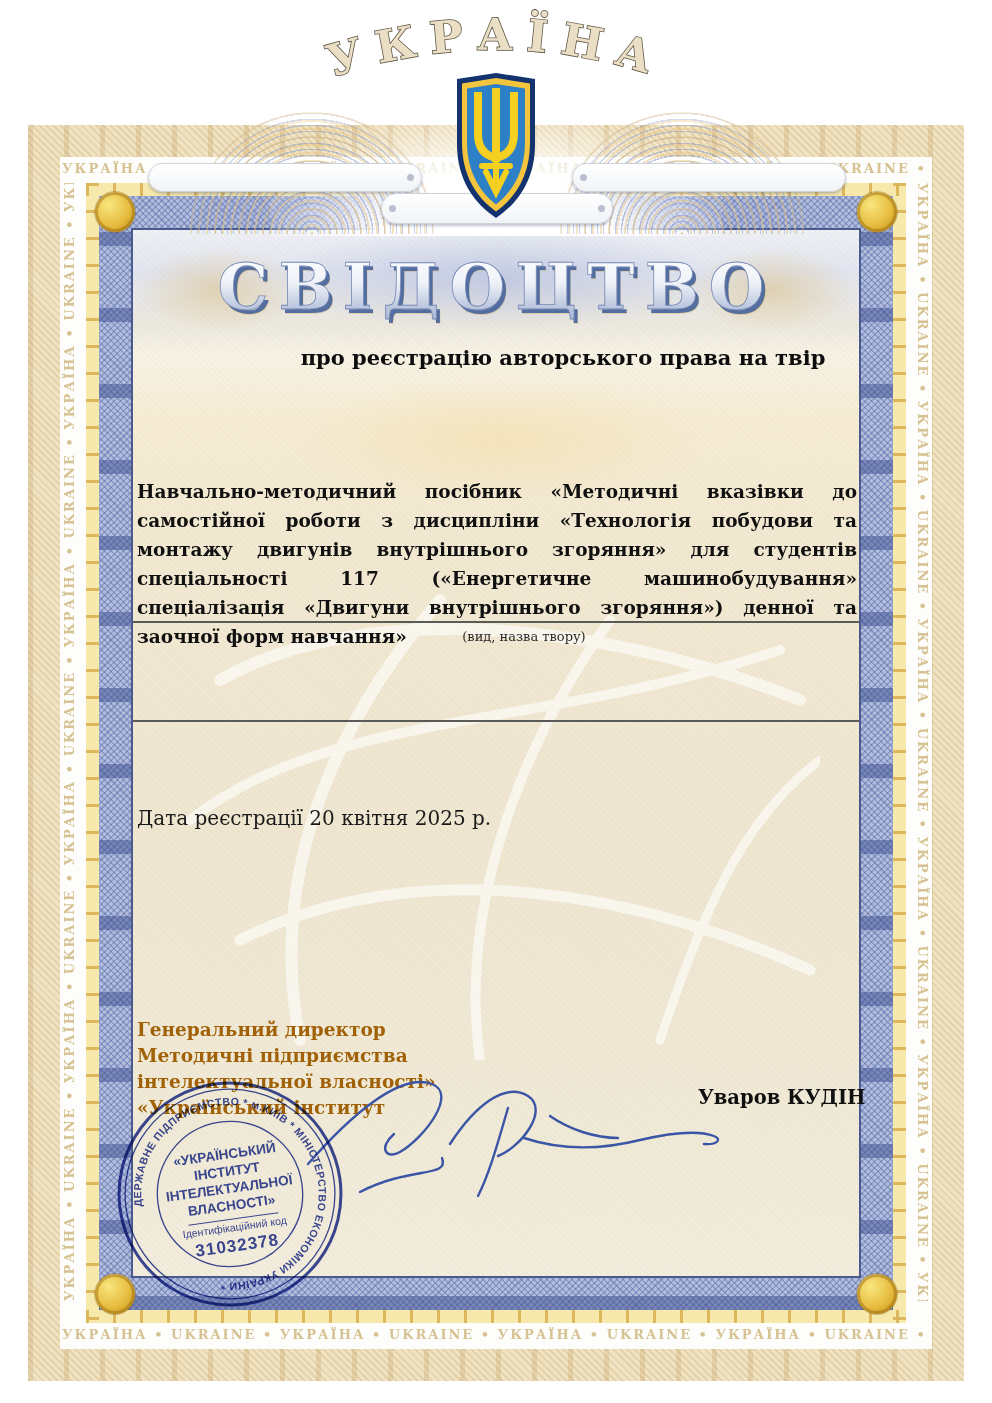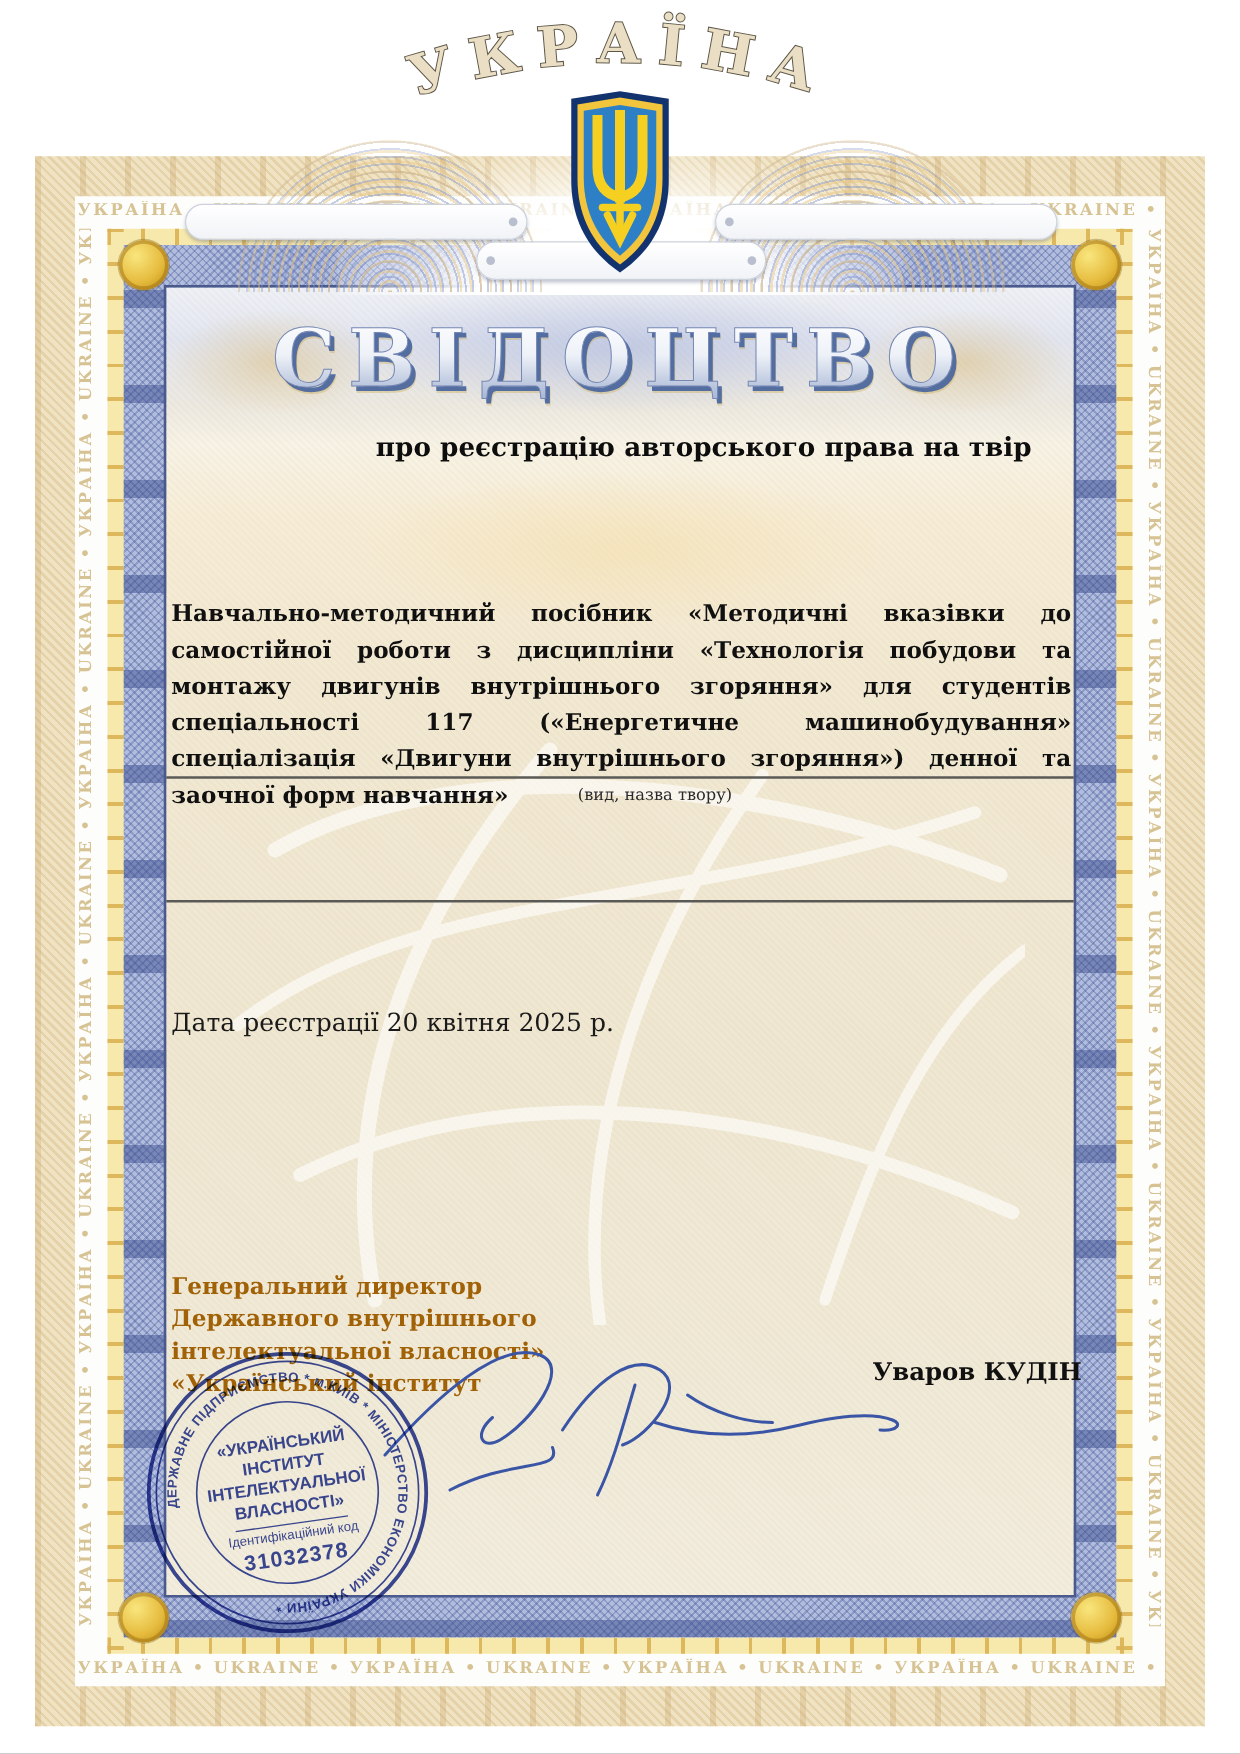--- a/index.html
+++ b/index.html
@@ -209,21 +209,21 @@
       <path d="M10,260 C150,150 360,170 600,90" stroke-width="10"></path>
       <path d="M120,480 C90,330 140,180 260,40" stroke-width="12"></path>
       <path d="M300,500 C280,360 330,200 430,60" stroke-width="10"></path>
       <path d="M60,380 C220,300 430,320 630,410" stroke-width="11"></path>
       <path d="M480,480 C520,360 560,260 640,200" stroke-width="9"></path>
     </g>
   </svg>
 
   <div class="director">
     <div>Генеральний директор</div>
-    <div>Державного внутрішнього</div>
+    <div>Методичні підприємства</div>
     <div>інтелектуальної власності»</div>
     <div>«Український інститут</div>
   </div>
   <div class="signer">Уваров КУДІН</div>
 
   <svg class="signature" viewBox="0 0 430 160">
     <g fill="none" stroke="#3a55a5" stroke-width="2.4" stroke-linecap="round">
       <path d="M8,118 C50,70 100,26 132,38 C158,48 124,92 100,106 C86,114 78,102 94,88"></path>
       <path d="M60,146 C110,120 150,132 142,112"></path>
       <path d="M150,98 C176,58 206,36 228,50 C250,64 220,102 198,110"></path>

